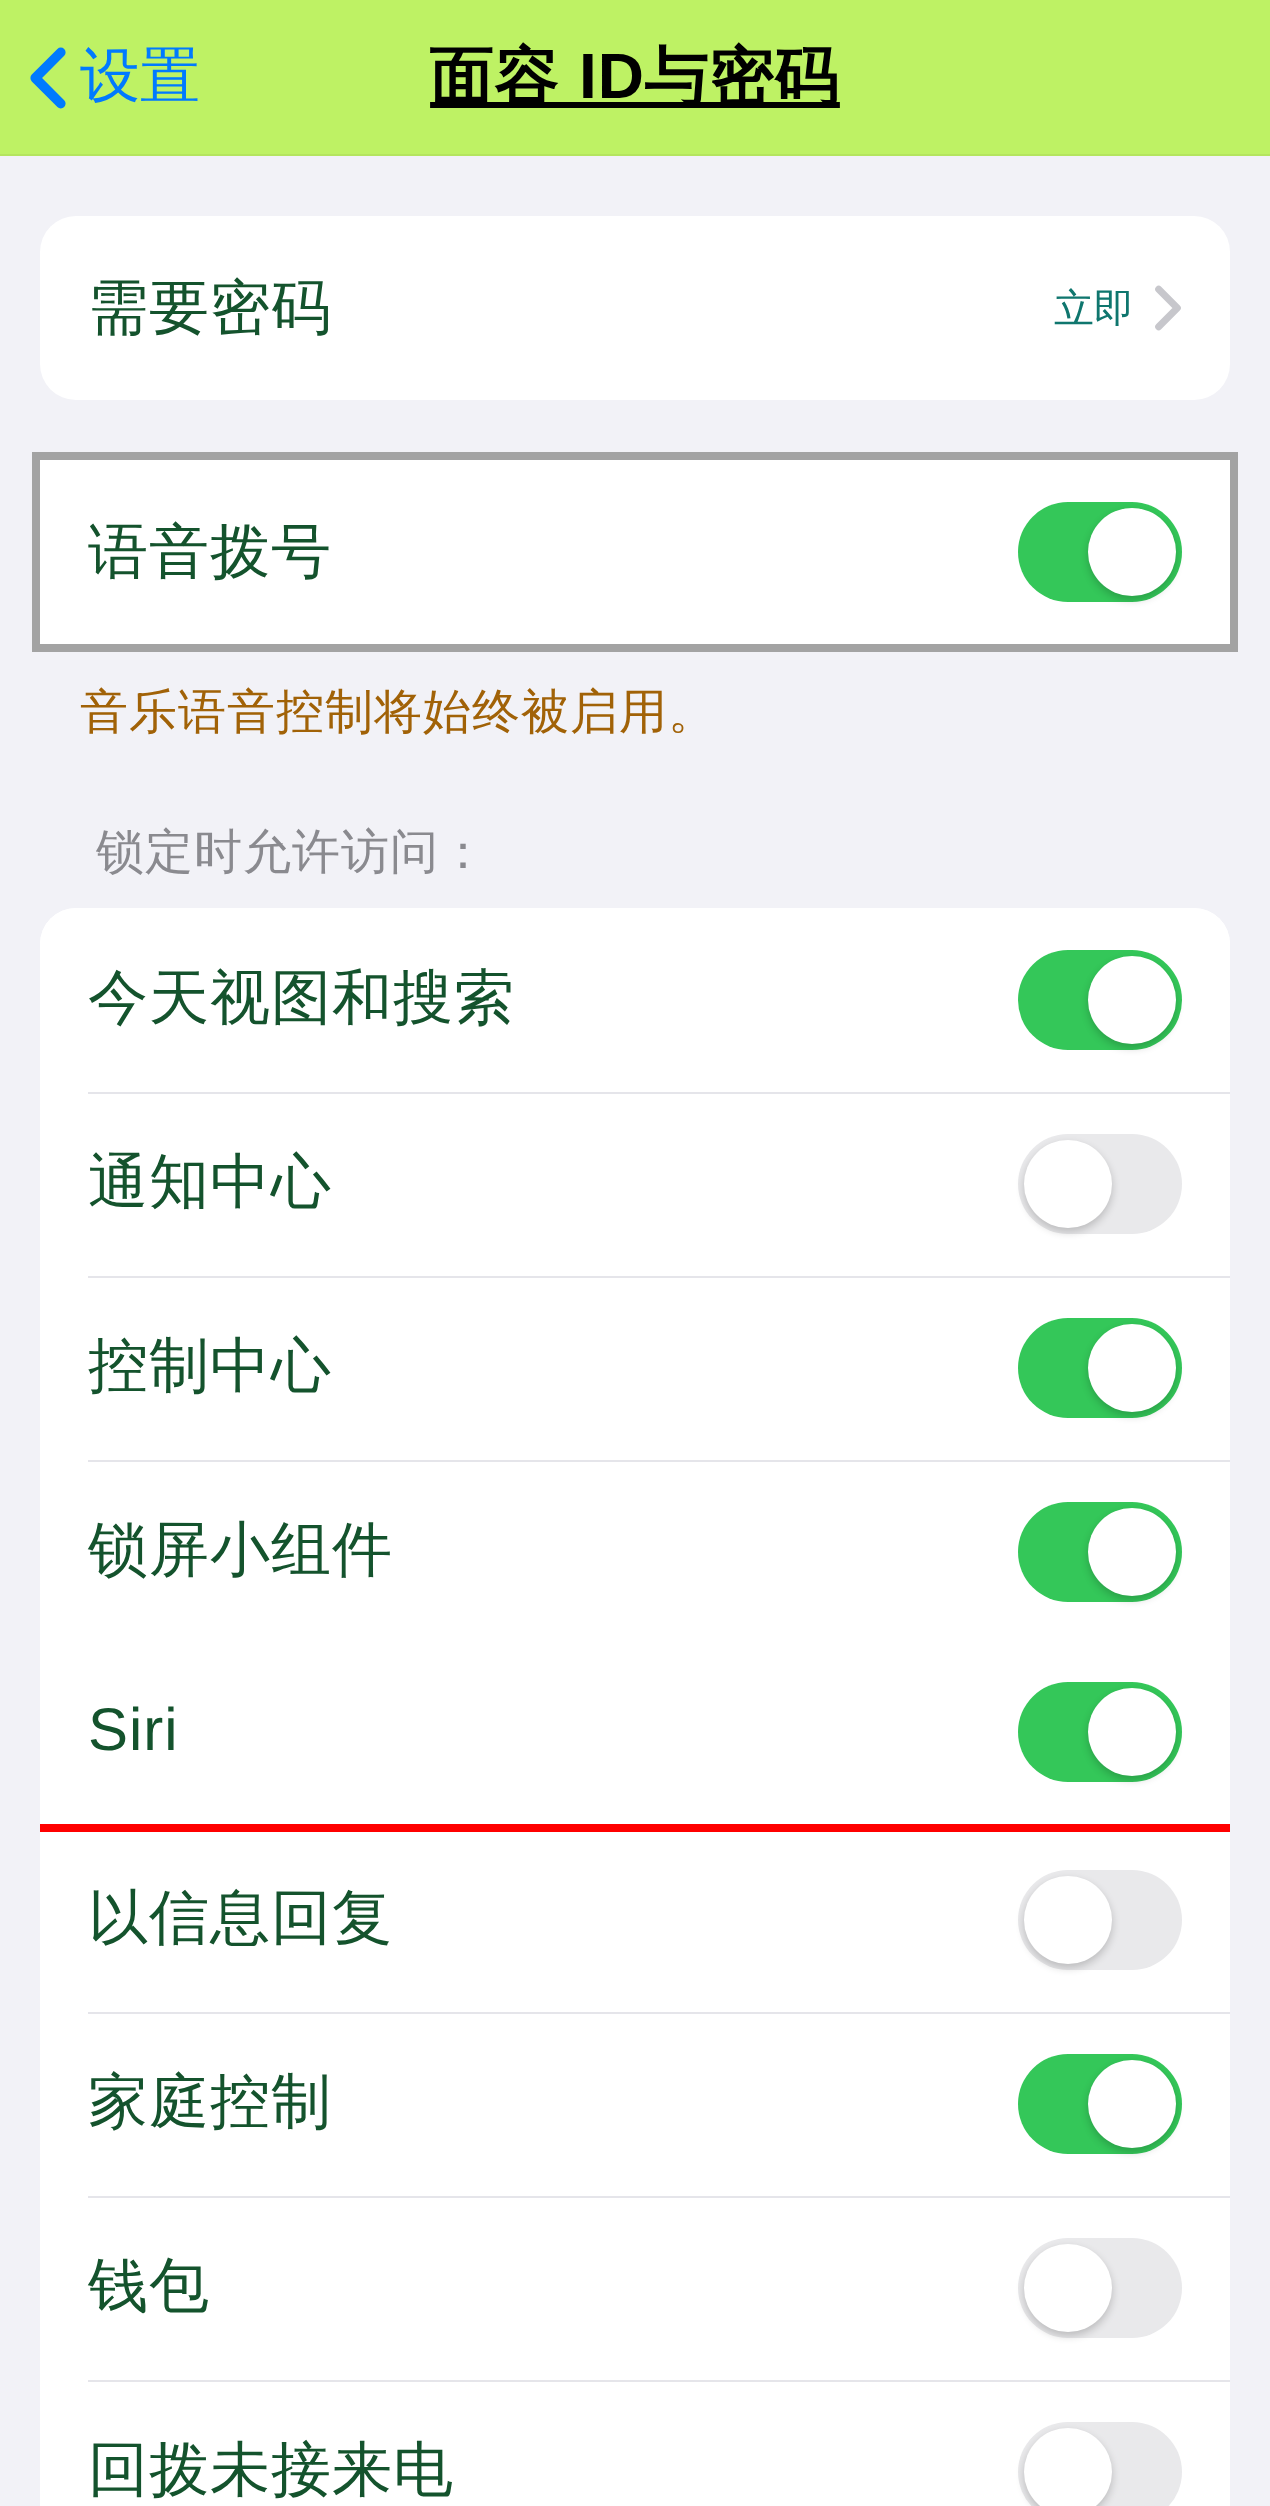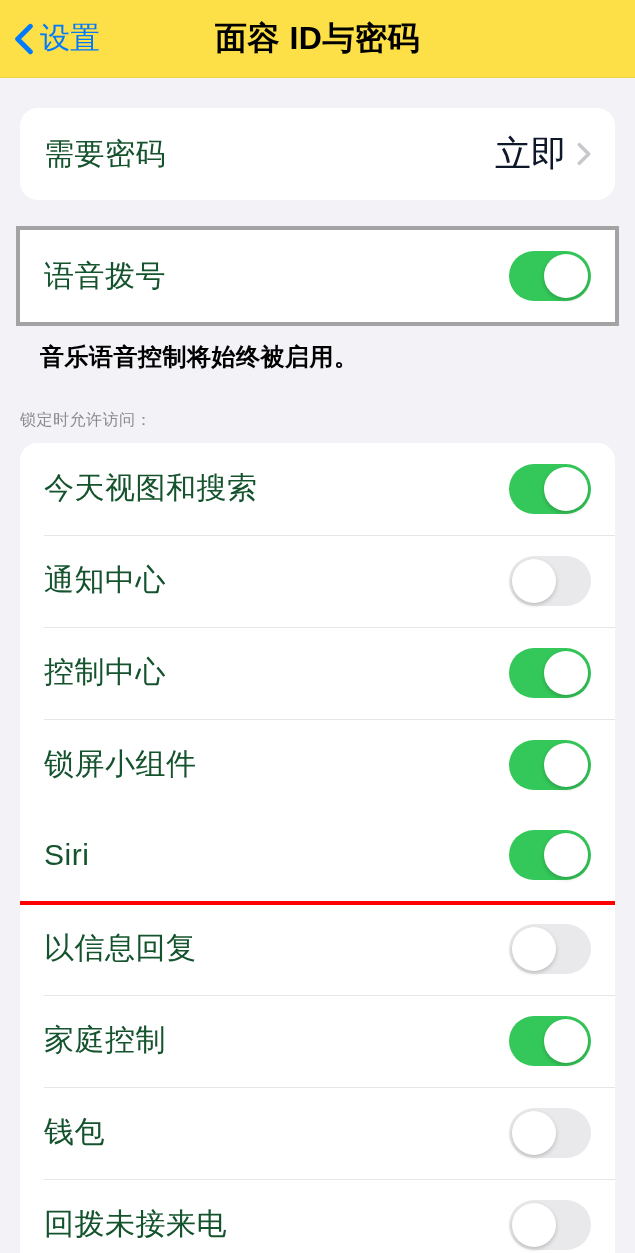--- a/index.html
+++ b/index.html
@@ -11,26 +11,27 @@
     body {
       width: 635px;
       height: 1253px;
       background: #f2f2f7;
       font-family: -apple-system, "SF Pro Text", "Helvetica Neue", Arial, sans-serif;
       font-size: 28px;
       overflow: hidden;
     }
     .navbar {
       height: 78px;
-      background: #fde047;
+      background: #bef264;
       display: flex;
       align-items: center;
       justify-content: center;
       position: relative;
       border-bottom: 1px solid rgba(0,0,0,0.05);
+      text-decoration: underline;
     }
     .back {
       position: absolute;
       left: 8px;
       display: flex;
       align-items: center;
       color: #007aff;
       font-size: 30px;
     }
     .back-chevron {
@@ -86,22 +87,22 @@
       height: 1px;
       background: #e5e5ea;
     }
     .label {
       flex: 1;
       font-size: 30px;
       color: #14532d;
       letter-spacing: 0.5px;
     }
     .value {
-      color: #0f172a;
-      font-size: 36px;
+      color: #0f766e;
+      font-size: 20px;
       margin-right: 10px;
       text-align: right;
     }
     .chevron-right {
       width: 14px;
       height: 24px;
     }
     .chevron-right svg {
       width: 14px;
       height: 24px;
@@ -129,31 +130,30 @@
       top: 3px;
       box-shadow: 0 2px 4px rgba(0,0,0,0.2);
     }
     .toggle.on .knob {
       right: 3px;
     }
     .toggle.off .knob {
       left: 3px;
     }
     .footer-text {
-      color: #000000;
+      color: #a16207;
       font-size: 24px;
       padding: 14px 40px 0;
       letter-spacing: 0.5px;
       line-height: 1.4;
-      font-weight: bold;
     }
     .header-text {
       color: #8a8a8f;
-      font-size: 16px;
-      padding: 36px 20px 12px;
+      font-size: 24px;
+      padding: 36px 48px 12px;
       letter-spacing: 0.5px;
     }
     .highlight {
       border: 4px solid #a3a3a3;
     }
     .group.highlight {
       border-radius: 0;
       margin-left: 16px;
       margin-right: 16px;
     }

